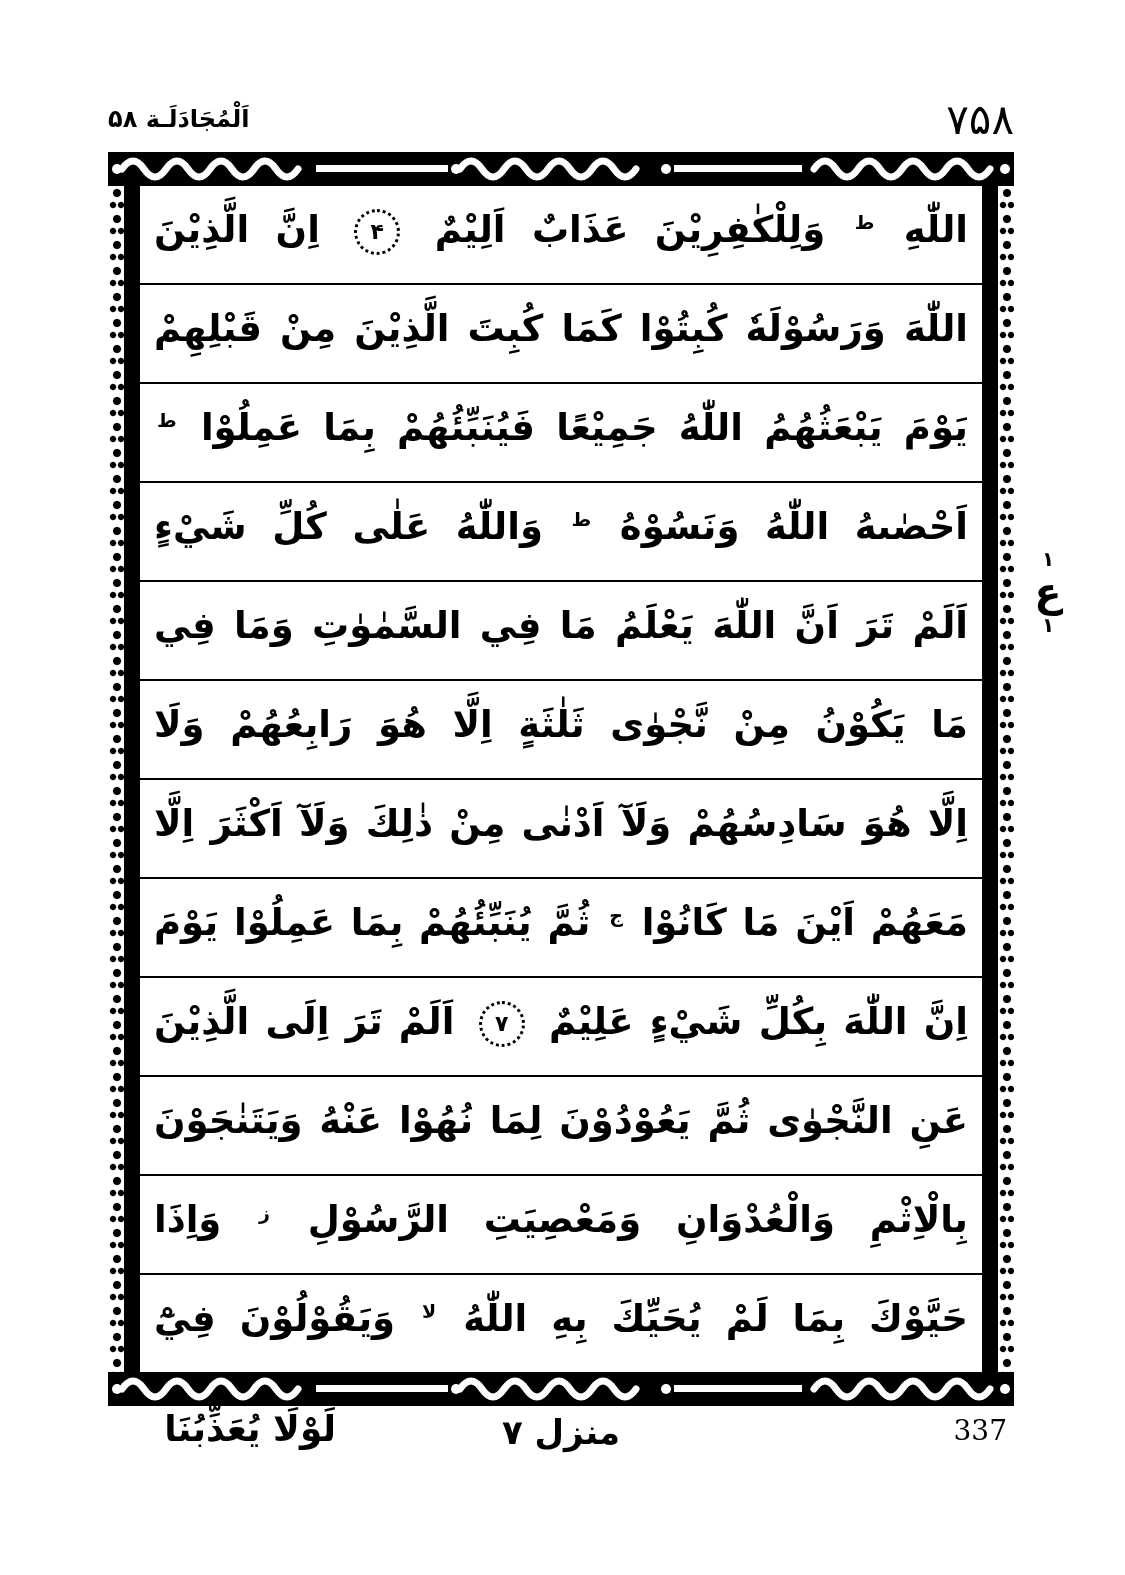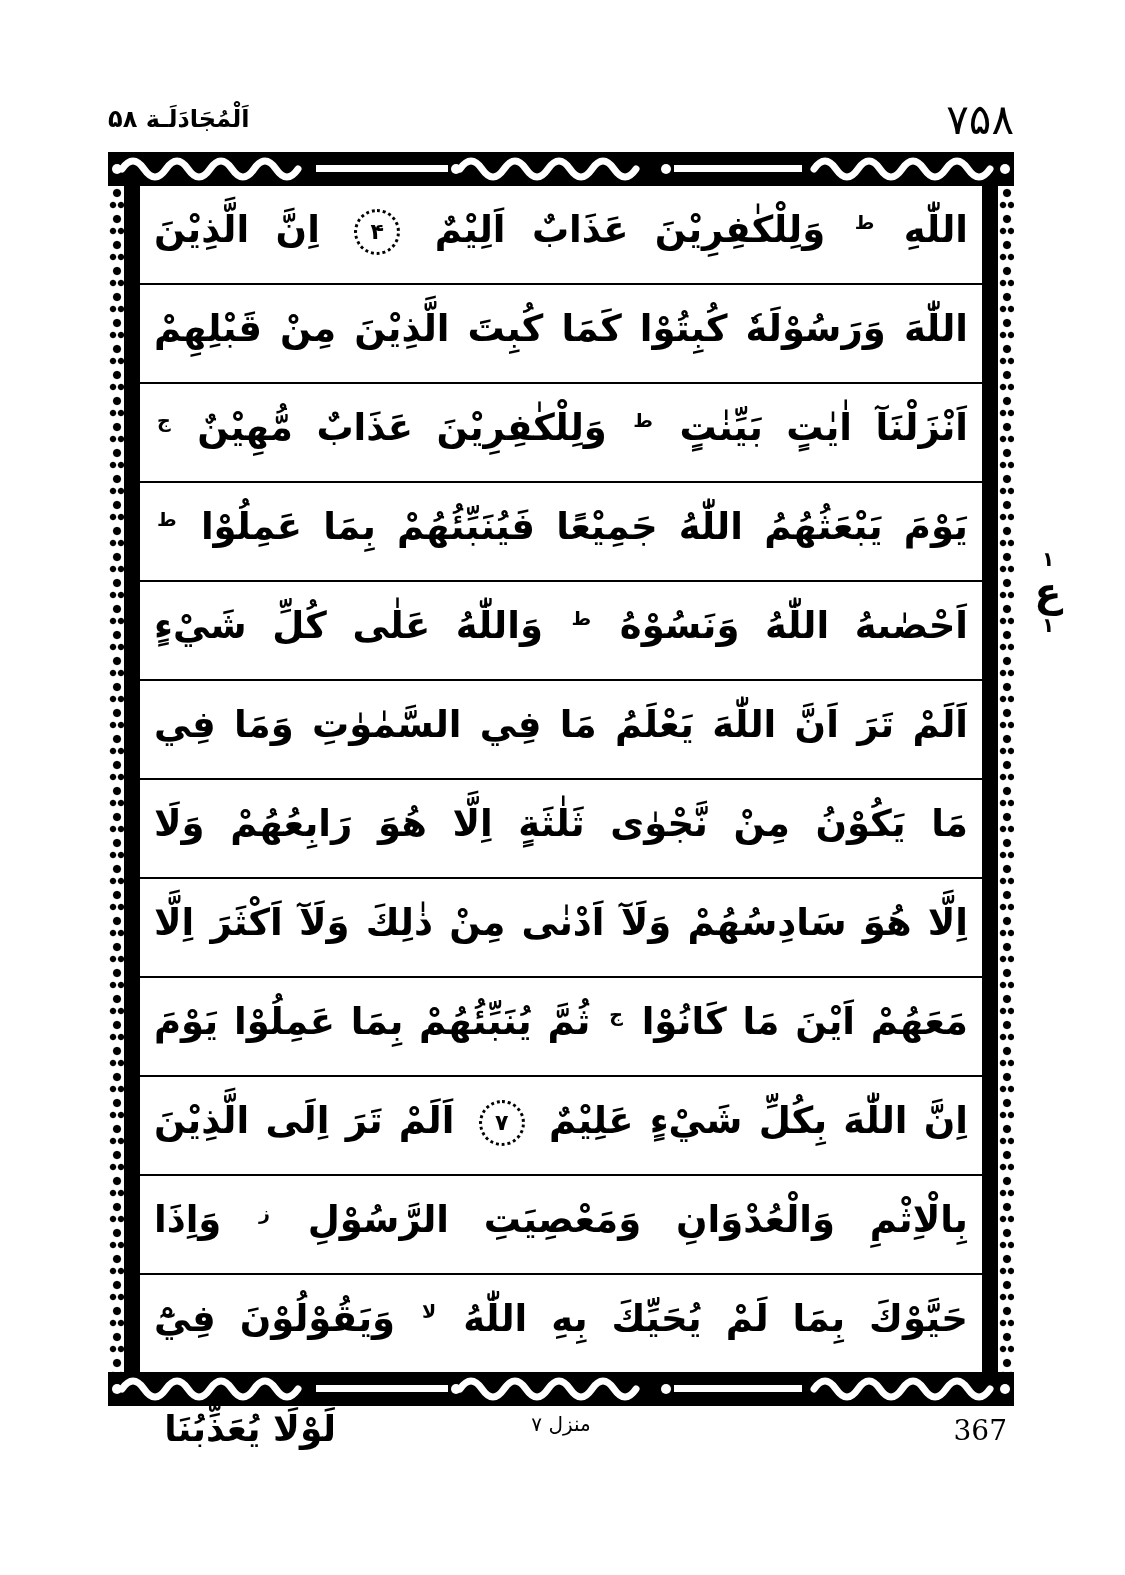--- a/index.html
+++ b/index.html
@@ -58,21 +58,21 @@
   }
   .ruku .stroke { font-size:20px; line-height:22px; }
   .ruku .ain    { font-size:40px; line-height:44px; }
   
   .catchword {
     position:absolute; left:126px; top:1408px; width:210px;
     font-size:36px; font-weight:bold; direction:rtl; text-align:right;
   }
   .manzil {
     position:absolute; left:108px; top:1412px; width:906px;
-    text-align:center; font-size:20px; font-weight:normal; direction:rtl;
+    text-align:center; font-size:34px; font-weight:bold; direction:rtl;
   }
   .page-num {
     position:absolute; right:118px; top:1414px; font-size:28px;
     font-family:"DejaVu Serif", serif; direction:ltr;
   }
 </style>
 </head>
 <body>
 
 <div id="canvas">
@@ -97,28 +97,28 @@
         <circle cx="897" cy="17" r="5" fill="#fff"></circle>
     </svg>
 
     <div class="frame-body">
       <div class="vine left"></div>
       <div class="bar"></div>
 
       <div class="rows">
           <div class="text-row"><span>اللّٰهِ</span> <span class="waqf">ط</span> <span>وَلِلْكٰفِرِيْنَ عَذَابٌ اَلِيْمٌ</span> <span class="ayah-marker">۴</span> <span>اِنَّ الَّذِيْنَ يُحَآدُّوْنَ</span> </div>
           <div class="text-row"><span>اللّٰهَ وَرَسُوْلَهٗ كُبِتُوْا كَمَا كُبِتَ الَّذِيْنَ مِنْ قَبْلِهِمْ وَقَدْ</span> </div>
-          <div class="text-row"><span>اَنْزَلْنَآ اٰيٰتٍ بَيِّنٰتٍ</span> <span class="waqf">ط</span> <span>وَلِلْكٰفِرِيْنَ عَذَابٌ مُّهِيْنٌ</span> <span class="waqf">ج</span>  </div>
           <div class="text-row"><span>يَوْمَ يَبْعَثُهُمُ اللّٰهُ جَمِيْعًا فَيُنَبِّئُهُمْ بِمَا عَمِلُوْا</span> <span class="waqf">ط</span> </div>
           <div class="text-row"><span>اَحْصٰىهُ اللّٰهُ وَنَسُوْهُ</span> <span class="waqf">ط</span> <span>وَاللّٰهُ عَلٰى كُلِّ شَيْءٍ شَهِيْدٌ</span>  </div>
           <div class="text-row"><span>اَلَمْ تَرَ اَنَّ اللّٰهَ يَعْلَمُ مَا فِي السَّمٰوٰتِ وَمَا فِي الْاَرْضِ</span> <span class="waqf">ط</span> </div>
           <div class="text-row"><span>مَا يَكُوْنُ مِنْ نَّجْوٰى ثَلٰثَةٍ اِلَّا هُوَ رَابِعُهُمْ وَلَا خَمْسَةٍ</span> </div>
           <div class="text-row"><span>اِلَّا هُوَ سَادِسُهُمْ وَلَآ اَدْنٰى مِنْ ذٰلِكَ وَلَآ اَكْثَرَ اِلَّا هُوَ</span> </div>
           <div class="text-row"><span>مَعَهُمْ اَيْنَ مَا كَانُوْا</span> <span class="waqf">ج</span> <span>ثُمَّ يُنَبِّئُهُمْ بِمَا عَمِلُوْا يَوْمَ الْقِيٰمَةِ</span> <span class="waqf">ط</span> </div>
           <div class="text-row"><span>اِنَّ اللّٰهَ بِكُلِّ شَيْءٍ عَلِيْمٌ</span> <span class="ayah-marker">۷</span> <span>اَلَمْ تَرَ اِلَى الَّذِيْنَ نُهُوْا</span> </div>
+          <div class="text-row"><span>عَنِ النَّجْوٰى ثُمَّ يَعُوْدُوْنَ لِمَا نُهُوْا عَنْهُ وَيَتَنٰجَوْنَ</span> </div>
           <div class="text-row"><span>بِالْاِثْمِ وَالْعُدْوَانِ وَمَعْصِيَتِ الرَّسُوْلِ</span> <span class="waqf">ز</span> <span>وَاِذَا جَآءُوْكَ</span> </div>
           <div class="text-row"><span>حَيَّوْكَ بِمَا لَمْ يُحَيِّكَ بِهِ اللّٰهُ</span> <span class="waqf">لا</span> <span>وَيَقُوْلُوْنَ فِيْٓ اَنْفُسِهِمْ</span> </div>
         </div>
 
       <div class="bar"></div>
       <div class="vine right"></div>
     </div>
 
     <svg class="band" viewBox="0 0 906 34" preserveAspectRatio="none">
       <rect width="906" height="34" fill="#000"></rect>
@@ -135,15 +135,15 @@
   </div>
 
   <div class="ruku">
     <span class="stroke">١</span>
     <span class="ain">ع</span>
     <span class="stroke">١</span>
   </div>
 
   <div class="catchword">لَوْلَا يُعَذِّبُنَا</div>
   <div class="manzil">منزل ۷</div>
-  <div class="page-num">367</div>
+  <div class="page-num">337</div>
 
 </div>
 
 </body></html>

